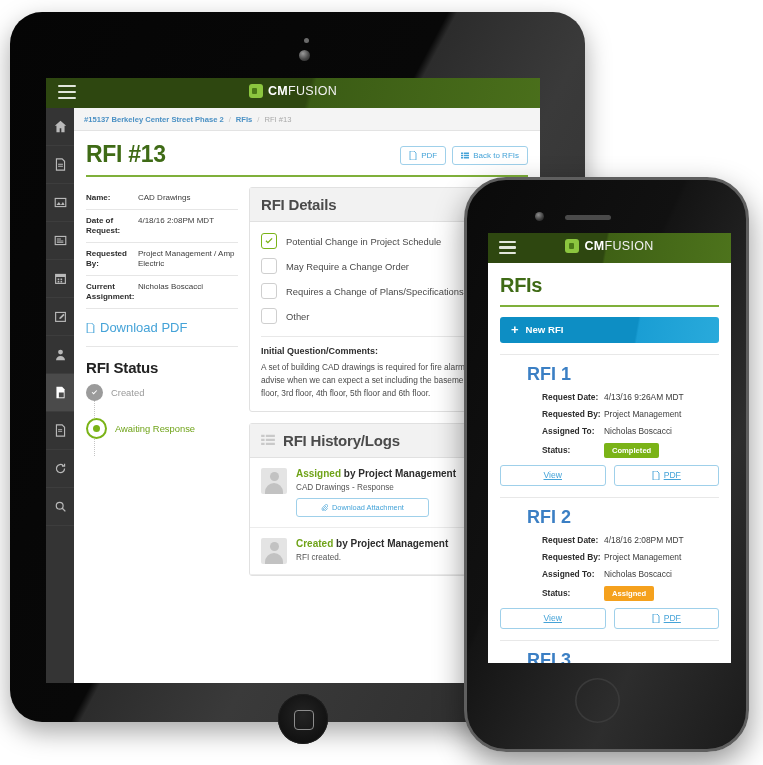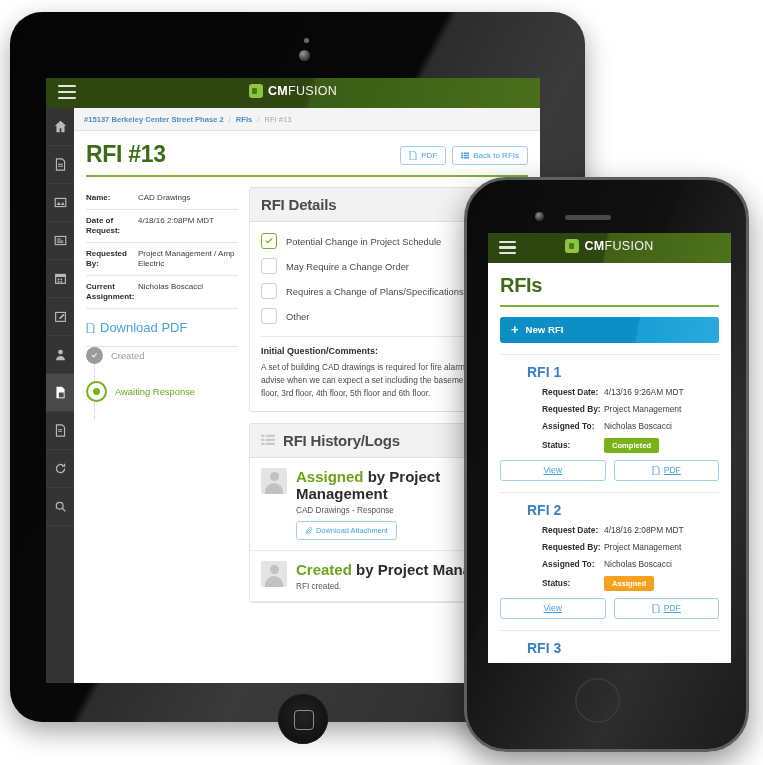--- a/index.html
+++ b/index.html
@@ -85,25 +85,25 @@
   .box.on{border-color:#7ab317;display:flex;align-items:center;justify-content:center;}
   .box.on svg{width:10px;height:10px;fill:#7ab317;}
   .chklbl{font-size:9.4px;color:#4a4a4a;white-space:nowrap;}
   .hr{height:1px;background:#e8e8e8;margin:12px 0 9px 0;}
   .qh{font-size:9px;font-weight:700;color:#2d2d2d;margin-bottom:5px;}
   .qt{font-size:8.3px;color:#4a4a4a;line-height:1.55;}
   .logrow{display:flex;gap:9px;padding:10px 11px;border-bottom:1px solid #ececec;}
   .avatar{width:26px;height:26px;flex:0 0 26px;background:#e4e4e4;border-radius:2px;position:relative;overflow:hidden;}
   .avatar:before{content:"";position:absolute;left:8.5px;top:4px;width:9px;height:9px;border-radius:50%;background:#c2c2c2;}
   .avatar:after{content:"";position:absolute;left:4px;top:15px;width:18px;height:12px;border-radius:9px 9px 0 0;background:#c2c2c2;}
-  .logtitle{font-size:15px;font-weight:700;color:#2d2d2d;}
+  .logtitle{font-size:10px;font-weight:700;color:#2d2d2d;}
   .logtitle em{font-style:normal;color:#6fa318;}
   .logsub{font-size:8.2px;color:#555;margin-top:4px;}
   .attbtn{display:inline-flex;align-items:center;gap:4px;border:1px solid #9fd0ea;border-radius:3px;
-          color:#45a3d8;font-size:7.4px;padding:4px 8px;margin-top:6px;}
+          color:#45a3d8;font-size:7.4px;padding:4px 24px;margin-top:6px;}
   .attbtn svg{width:7px;height:7px;fill:#45a3d8;}
 
   
   #phone{position:absolute;left:464px;top:177px;width:285px;height:575px;border-radius:42px;
          background:linear-gradient(115deg,#0a0a0a 0%,#111 40%,#141414 41%,#2d2d2d 72%,#1b1b1b 100%);
          box-shadow:0 12px 30px rgba(0,0,0,.42);border:3px solid #5f5f5f;box-sizing:border-box;}
   #phone-cam{position:absolute;left:68px;top:32px;width:9px;height:9px;border-radius:50%;
              background:radial-gradient(circle at 38% 33%,#8d8d8d 0%,#3b3b3b 60%,#151515 100%);}
   #phone-spk{position:absolute;left:98px;top:35px;width:46px;height:5px;border-radius:3px;background:#4a4a4a;}
   #phone-home{position:absolute;left:108px;top:498px;width:45px;height:45px;border-radius:50%;
@@ -114,21 +114,21 @@
   .p-hamb{position:absolute;left:11px;top:8px;width:17px;height:14px;}
   .p-hamb i{display:block;height:2.2px;background:#e2e7dc;margin-bottom:3.3px;border-radius:1px;}
   .p-title{font-size:20px;color:#3f6b16;font-weight:700;padding:11px 12px 0 12px;letter-spacing:-.3px;}
   .p-rule{margin:8px 12px 0 12px;height:1.6px;background:#7fb03a;}
   .newbtn{margin:10px 12px 0 12px;height:26px;border-radius:3px;display:flex;align-items:center;gap:7px;
           padding-left:11px;color:#fff;font-size:9.6px;font-weight:700;
           background:linear-gradient(100deg,#0d8ec4 0%,#0d8ec4 62%,#1a9ed4 63%,#29aadb 100%);}
   .newbtn .plus{font-size:13px;font-weight:700;line-height:1;}
   .p-sep{height:1px;background:#e8e8e8;margin:11px 12px 0 12px;}
   .item{padding:9px 12px 0 12px;}
-  .item-t{font-size:14px;color:#3b7fc4;font-weight:700;margin-bottom:7px;padding-left:27px;}
+  .item-t{font-size:18px;color:#3b7fc4;font-weight:700;margin-bottom:7px;padding-left:27px;}
   .frow{display:flex;font-size:8.4px;margin-bottom:7px;align-items:center;margin-left:42px;}
   .fk{width:62px;flex:0 0 62px;font-weight:700;color:#2d2d2d;}
   .fv{color:#3b3b3b;}
   .badge{display:inline-block;color:#fff;font-size:7.6px;font-weight:700;padding:3px 8px;border-radius:2px;}
   .prow{display:flex;gap:8px;margin-top:2px;}
   .pbtn{flex:1;border:1px solid #9fd0ea;border-radius:3px;color:#45a3d8;background:#fff;font-size:8.6px;
         height:19px;display:flex;align-items:center;justify-content:center;gap:4px;text-decoration:underline;}
   .pbtn svg{width:8px;height:9px;fill:#45a3d8;}
 </style>
 </head>
@@ -272,20 +272,21 @@
               <div class="kvv">Nicholas Boscacci</div>
             </div>
 
             <div class="dlpdf">
               <svg viewBox="0 0 16 18">
                   <path d="M2 0h8l4 4v14H2z" fill="none" stroke="#45a3d8" stroke-width="1.8"></path>
                 </svg>
               <span>Download PDF</span>
             </div>
 
+            <div class="statustitle">RFI Status</div>
 
             <div class="strow">
               <div class="dot done">
                   <svg viewBox="0 0 16 16">
                     <path d="M6.4 11.6L3 8.2l1.3-1.3 2.1 2.1 5-5L12.7 5z"></path>
                   </svg>
                 </div>
               <div class="stlbl">Created</div>
             </div>
             <div class="connector"></div>

